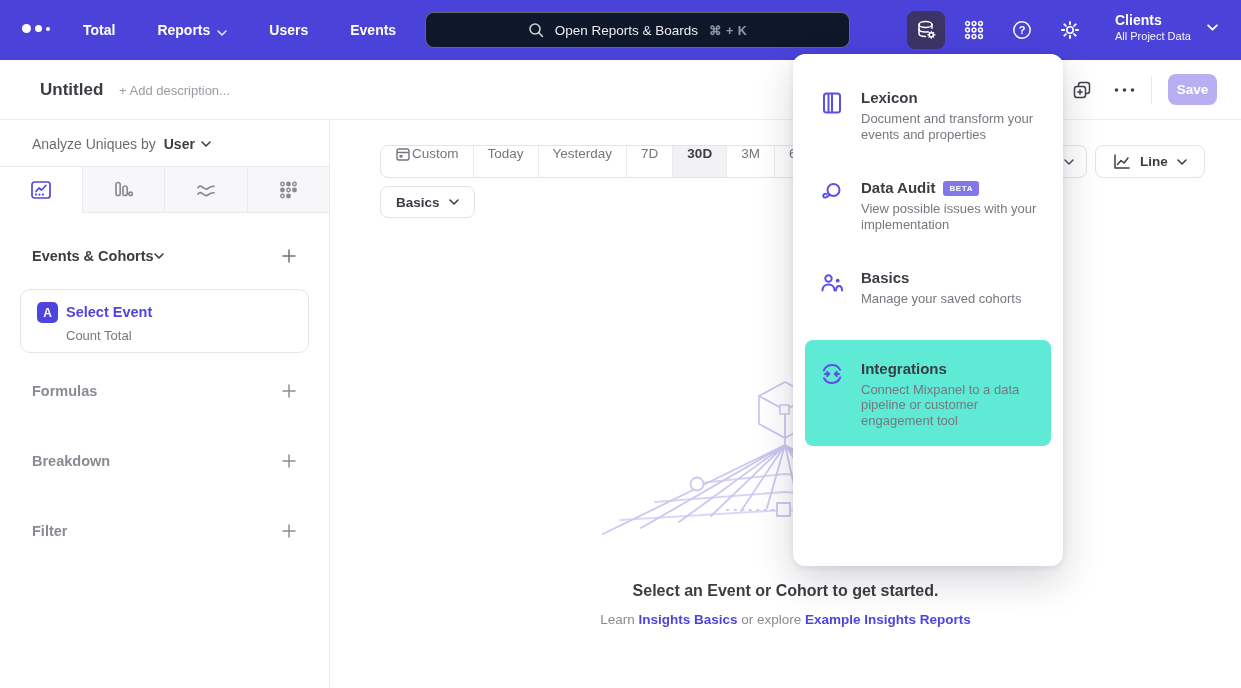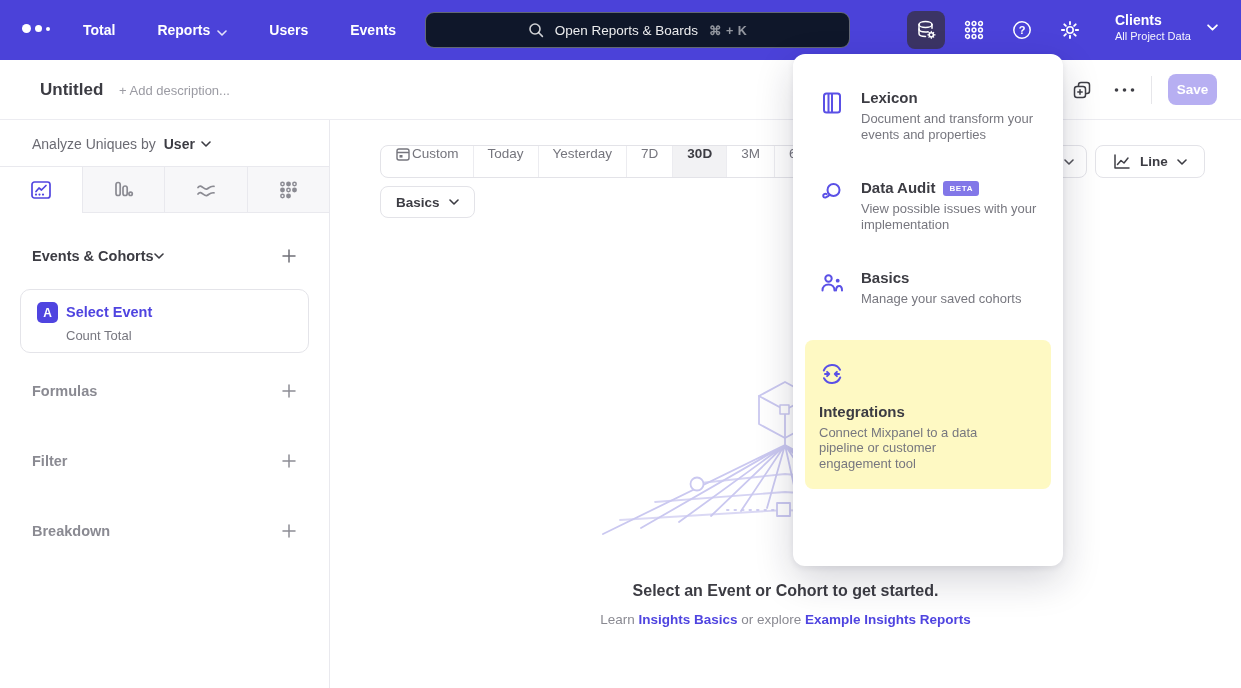--- a/index.html
+++ b/index.html
@@ -95,21 +95,21 @@
     border-radius:12px; box-shadow:0 2px 6px rgba(20,20,50,.08), 0 14px 38px rgba(20,20,50,.18);
     z-index:100; padding-top:24px; }
   .menu-item { display:flex; gap:16px; padding:11px 16px 11px 26px; cursor:pointer; }
   .menu-item + .menu-item { margin-top:15px; }
   .menu-item .mi-icon { flex:none; width:26px; height:26px; margin-top:1px; }
   .mi-title-row { display:flex; align-items:center; gap:8px; }
   .mi-title { font-size:15px; font-weight:700; color:#3c3c43; line-height:18px; }
   .mi-badge { background:#8277e8; color:#fff; font-size:8px; font-weight:700; letter-spacing:.6px;
     padding:3px 6px; border-radius:3px; }
   .mi-desc { margin-top:4px; font-size:13px; line-height:15.5px; color:#77777f; width:176px; }
-  .menu-item.hovered { margin:22px 12px 0; padding:20px 8px 18px 14px; background:#fef9c3; border-radius:8px;flex-direction:column; }
+  .menu-item.hovered { margin:22px 12px 0; padding:20px 8px 18px 14px; background:#5eead4; border-radius:8px; }
 </style>
 </head>
 <body>
 
 <div class="topnav">
   <div class="logo">
       <i></i>
       <i></i>
       <i></i>
     </div>
@@ -307,32 +307,32 @@
     <div class="section-row row-formulas">
       <span class="lbl">Formulas</span>
       <span class="plusbtn">
         <span style="display:flex;">
             <svg width="16" height="16" viewBox="0 0 16 16">
               <path d="M8 2v12M2 8h12" stroke="#8d8d95" stroke-width="1.5" stroke-linecap="round"></path>
             </svg>
           </span>
       </span>
     </div>
+    <div class="section-row row-breakdown">
+      <span class="lbl">Breakdown</span>
+      <span class="plusbtn">
+        <span style="display:flex;">
+            <svg width="16" height="16" viewBox="0 0 16 16">
+              <path d="M8 2v12M2 8h12" stroke="#8d8d95" stroke-width="1.5" stroke-linecap="round"></path>
+            </svg>
+          </span>
+      </span>
+    </div>
     <div class="section-row row-filter">
       <span class="lbl">Filter</span>
-      <span class="plusbtn">
-        <span style="display:flex;">
-            <svg width="16" height="16" viewBox="0 0 16 16">
-              <path d="M8 2v12M2 8h12" stroke="#8d8d95" stroke-width="1.5" stroke-linecap="round"></path>
-            </svg>
-          </span>
-      </span>
-    </div>
-    <div class="section-row row-breakdown">
-      <span class="lbl">Breakdown</span>
       <span class="plusbtn">
         <span style="display:flex;">
             <svg width="16" height="16" viewBox="0 0 16 16">
               <path d="M8 2v12M2 8h12" stroke="#8d8d95" stroke-width="1.5" stroke-linecap="round"></path>
             </svg>
           </span>
       </span>
     </div>
   </div>
 

